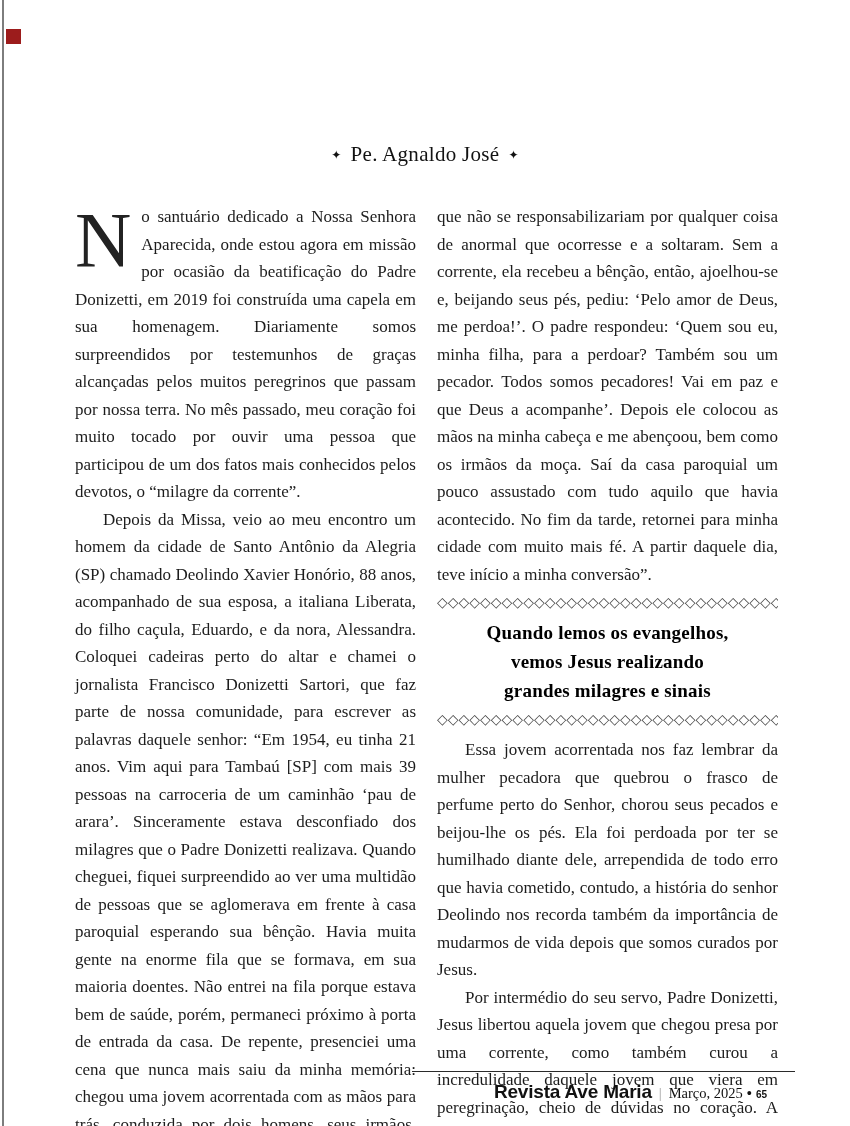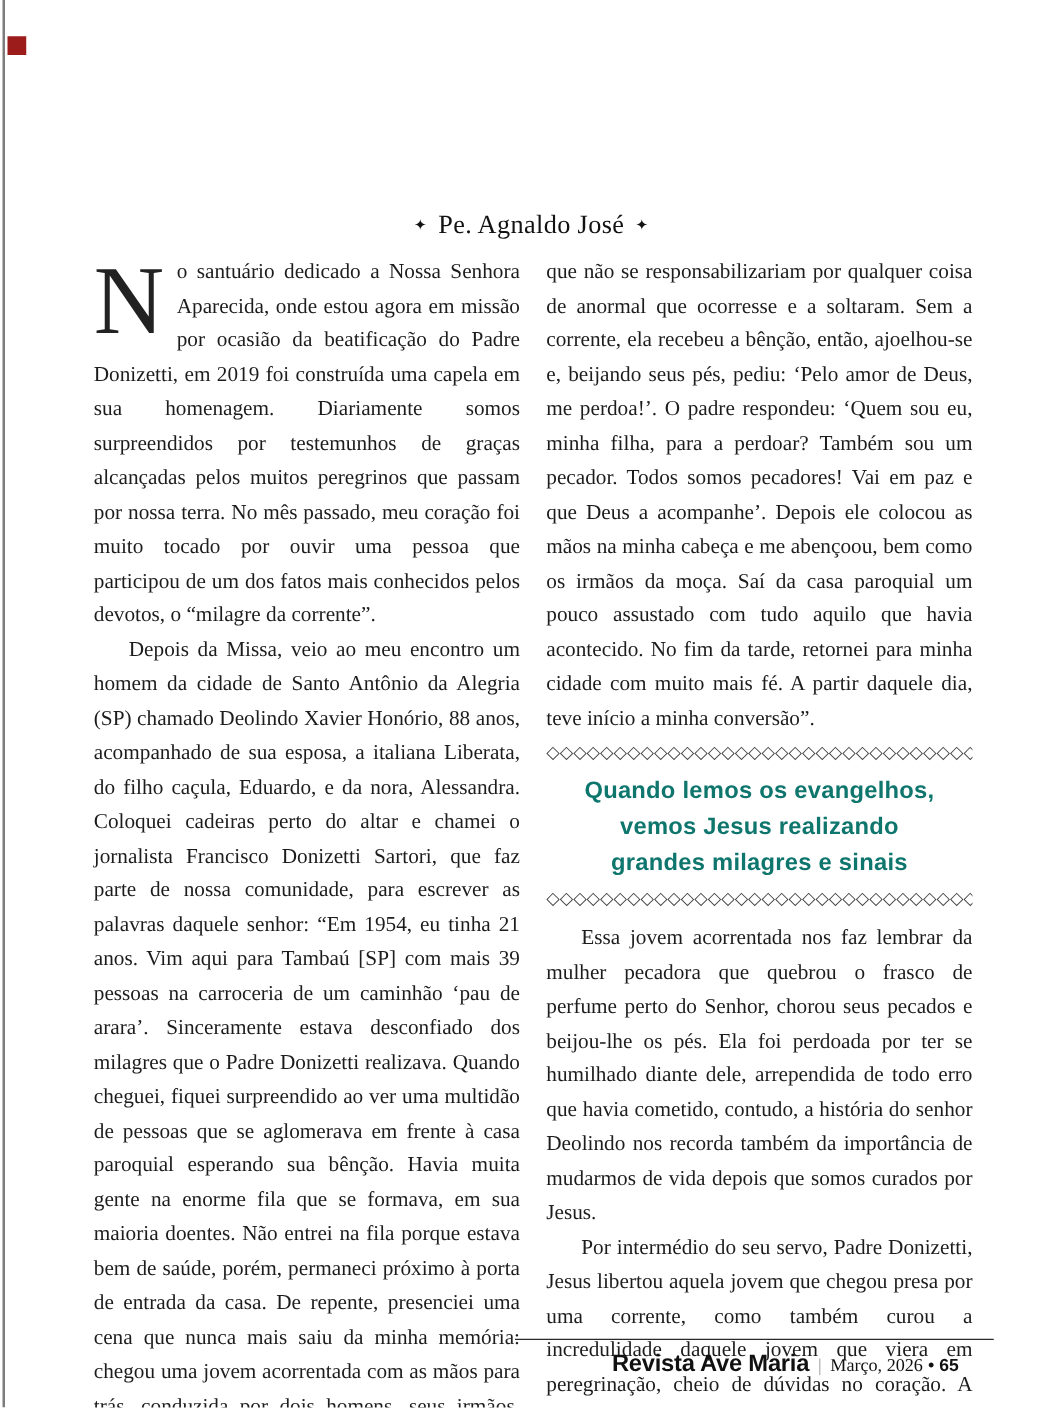--- a/index.html
+++ b/index.html
@@ -11,21 +11,21 @@
   .edge-line {
     position: absolute; left: 2px; top: 0; width: 2px; height: 1126px;
     background: #7d7d7d;
   }
   .accent-square {
     position: absolute; left: 6px; top: 29px; width: 15px; height: 15px;
     background: #9c1c1c;
   }
   .page-header {
     position: absolute; top: 142px; left: 0; width: 100%;
-    text-align: center; font-size: 21px; color: #121212; letter-spacing: 0.3px; margin-top: 25px;
+    text-align: center; font-size: 21px; color: #121212; letter-spacing: 0.3px;
   }
   .page-header .diamond { font-size: 12px; vertical-align: 2px; margin: 0 9px; color: #121212; }
   .columns {
     position: absolute; top: 203px; left: 75px; width: 702px;
     display: flex; gap: 21px;
   }
   .col { width: 341px; flex: 0 0 341px; }
   .col p {
     margin: 0; text-align: justify;
     font-size: 17px; line-height: 27.5px;
@@ -40,40 +40,40 @@
   }
   .pull-quote-block { margin: 4px 0 8px 0; }
   .chain-border {
     width: 100%; overflow: hidden; white-space: nowrap;
     font-family: "DejaVu Sans", sans-serif;
     font-size: 14px; line-height: 18px; color: #444;
     margin: 5px 0 2px 0; text-overflow: clip;
   }
   .pull-quote-text {
     white-space: pre-line; text-align: center;
-    font-family: Liberation Sans, sans-serif;
+    font-family: Liberation Serif, serif;
     font-weight: bold; font-size: 19px; line-height: 29px;
-    color: #0f766e; margin: 7px 0 5px 0; letter-spacing: 0.2px;
+    color: #000000; margin: 7px 0 5px 0; letter-spacing: 0.2px;
   }
   .page-footer {
     position: absolute; top: 1071px; left: 412px; width: 383px;
     border-top: 1.5px solid #2a2a2a;
     padding-top: 9px; text-align: right; padding-right: 28px;
     box-sizing: border-box;
     font-size: 14.5px; color: #111; white-space: nowrap;
   }
   .page-footer .magazine {
     font-family: "Liberation Sans", sans-serif;
     font-weight: bold; font-size: 19px; letter-spacing: -0.2px;
   }
   .page-footer .sep { color: #999; margin: 0 7px; font-weight: normal; }
   .page-footer .issue { font-family: "Liberation Serif", serif; }
   .page-footer .dot { margin: 0 4px; font-weight: bold; }
   .page-footer .pagenum {
-    font-family: "Liberation Sans", sans-serif; font-weight: bold; font-size: 14px;
+    font-family: "Liberation Sans", sans-serif; font-weight: bold; font-size: 10px;
   }
 </style>
 </head>
 <body>
 
 <div class="edge-line"></div>
 <div class="accent-square"></div>
 
 <div class="page-header">
   <span class="diamond">✦</span><span>Pe. Agnaldo José</span><span class="diamond">✦</span>
@@ -92,14 +92,14 @@
 vemos Jesus realizando
 grandes milagres e sinais</div>
       <div class="chain-border">◇◇◇◇◇◇◇◇◇◇◇◇◇◇◇◇◇◇◇◇◇◇◇◇◇◇◇◇◇◇◇◇◇◇◇◇◇◇◇◇</div>
     </div>
     <p class="indent">Essa jovem acorrentada nos faz lembrar da mulher pecadora que quebrou o frasco de perfume perto do Senhor, chorou seus pecados e beijou-lhe os pés. Ela foi perdoada por ter se humilhado diante dele, arrependida de todo erro que havia cometido, contudo, a história do senhor Deolindo nos recorda também da importância de mudarmos de vida depois que somos curados por Jesus.</p>
     <p class="indent"><span>Por intermédio do seu servo, Padre Donizetti, Jesus libertou aquela jovem que chegou presa por uma corrente, como também curou a incredulidade daquele jovem que viera em peregrinação, cheio de dúvidas no coração. A perseverança do senhor Deolindo nos ajuda a entender que todo dia é tempo de recomeçar. Façamos nossas as palavras de Santo Agostinho: “Tarde te amei, ó beleza tão antiga e tão nova, tarde te amei! Eis que estavas dentro e eu, fora. Estavas comigo e eu não contigo. Provei-te e tenho fome e sede. Tocaste-me e ardi por tua paz”.</span></p>
   </div>
 </div>
 
 <div class="page-footer">
-  <span class="magazine">Revista Ave Maria</span><span class="sep">|</span><span class="issue">Março, 2026</span><span class="dot">•</span><span class="pagenum">65</span>
+  <span class="magazine">Revista Ave Maria</span><span class="sep">|</span><span class="issue">Março, 2025</span><span class="dot">•</span><span class="pagenum">65</span>
 </div>
 
 </body></html>

